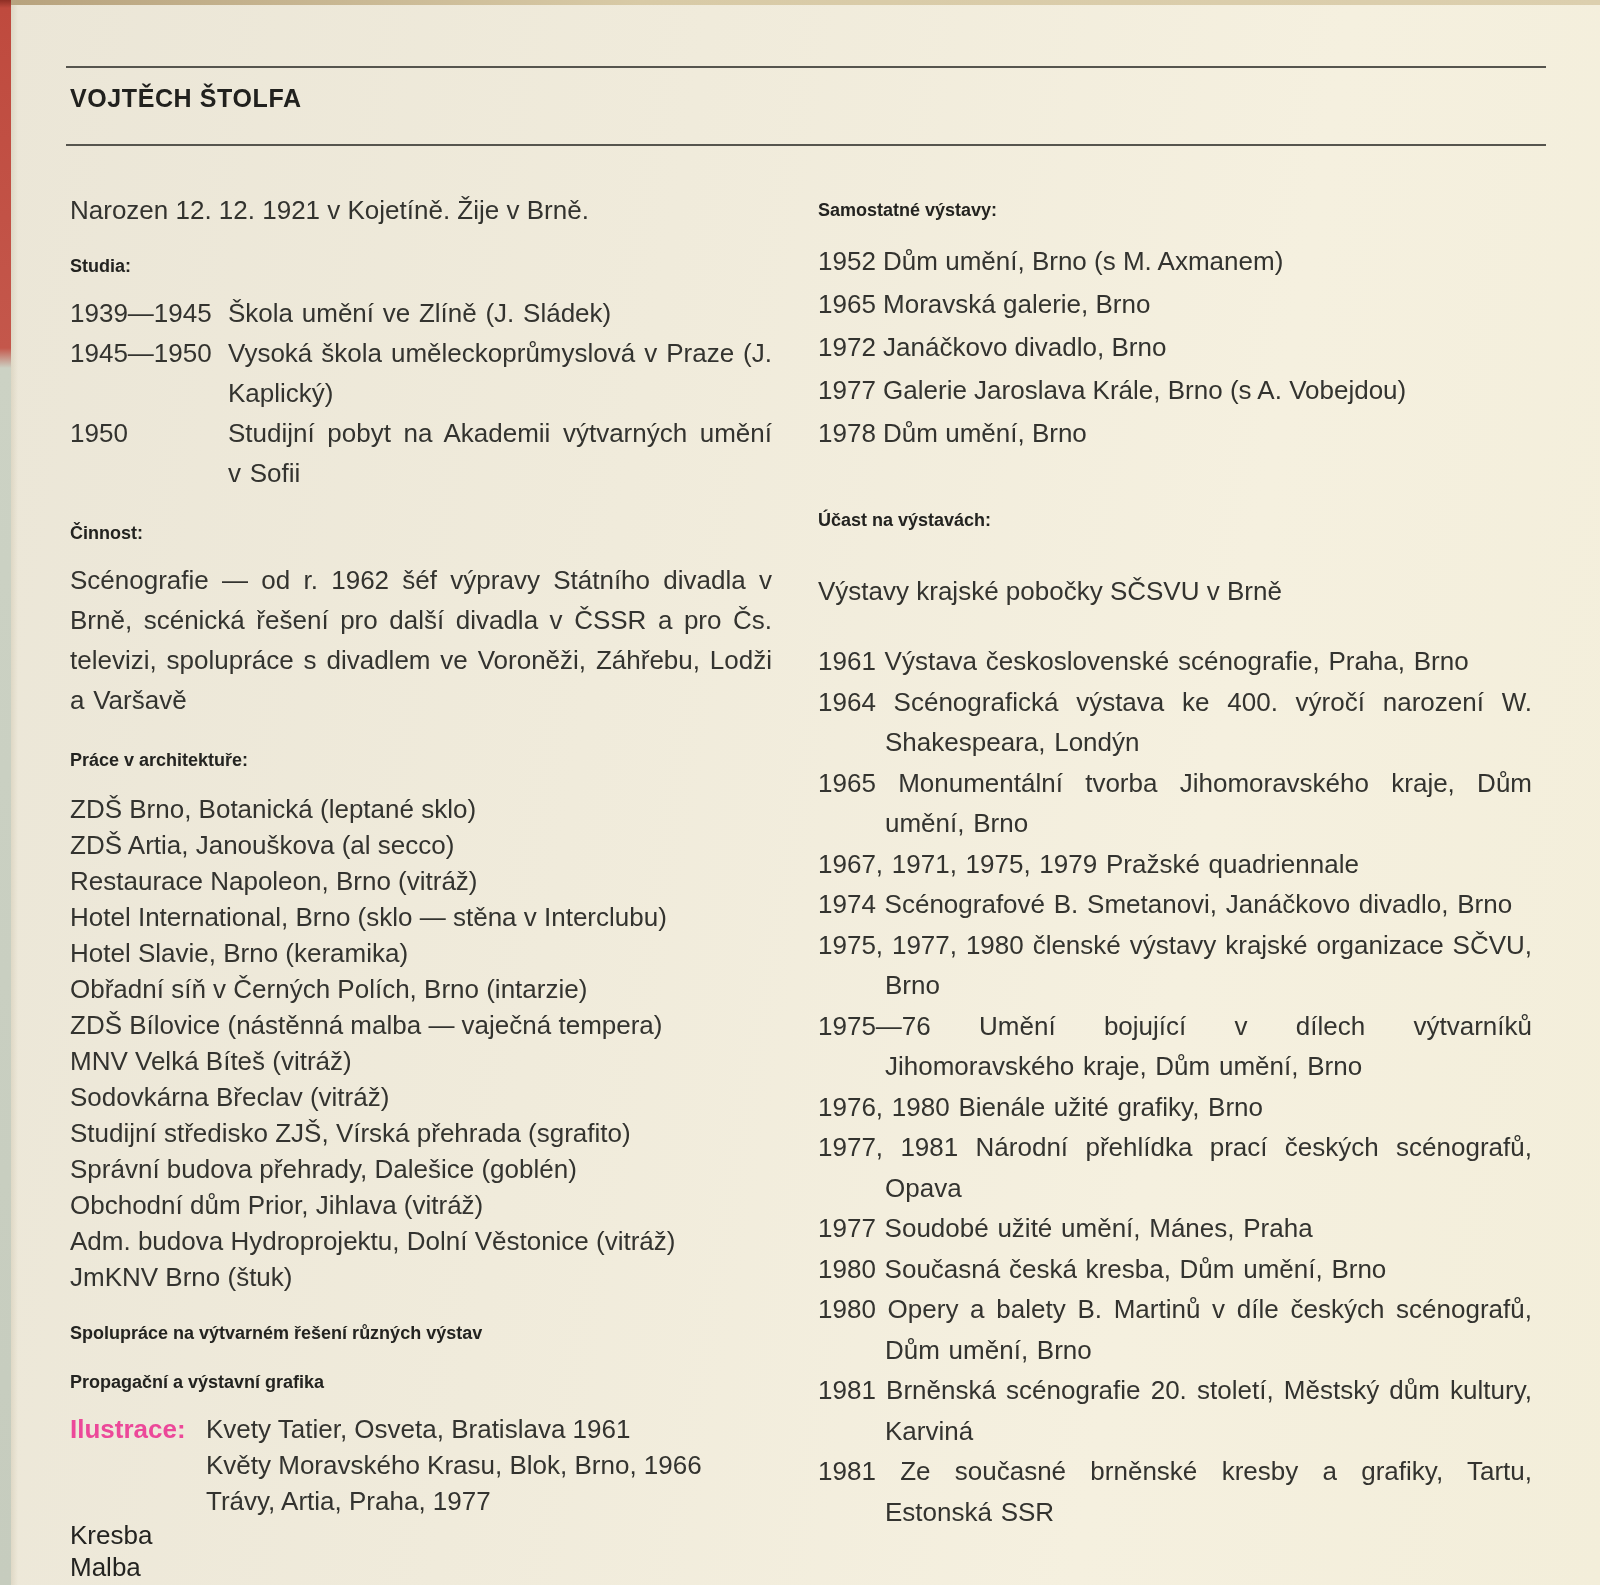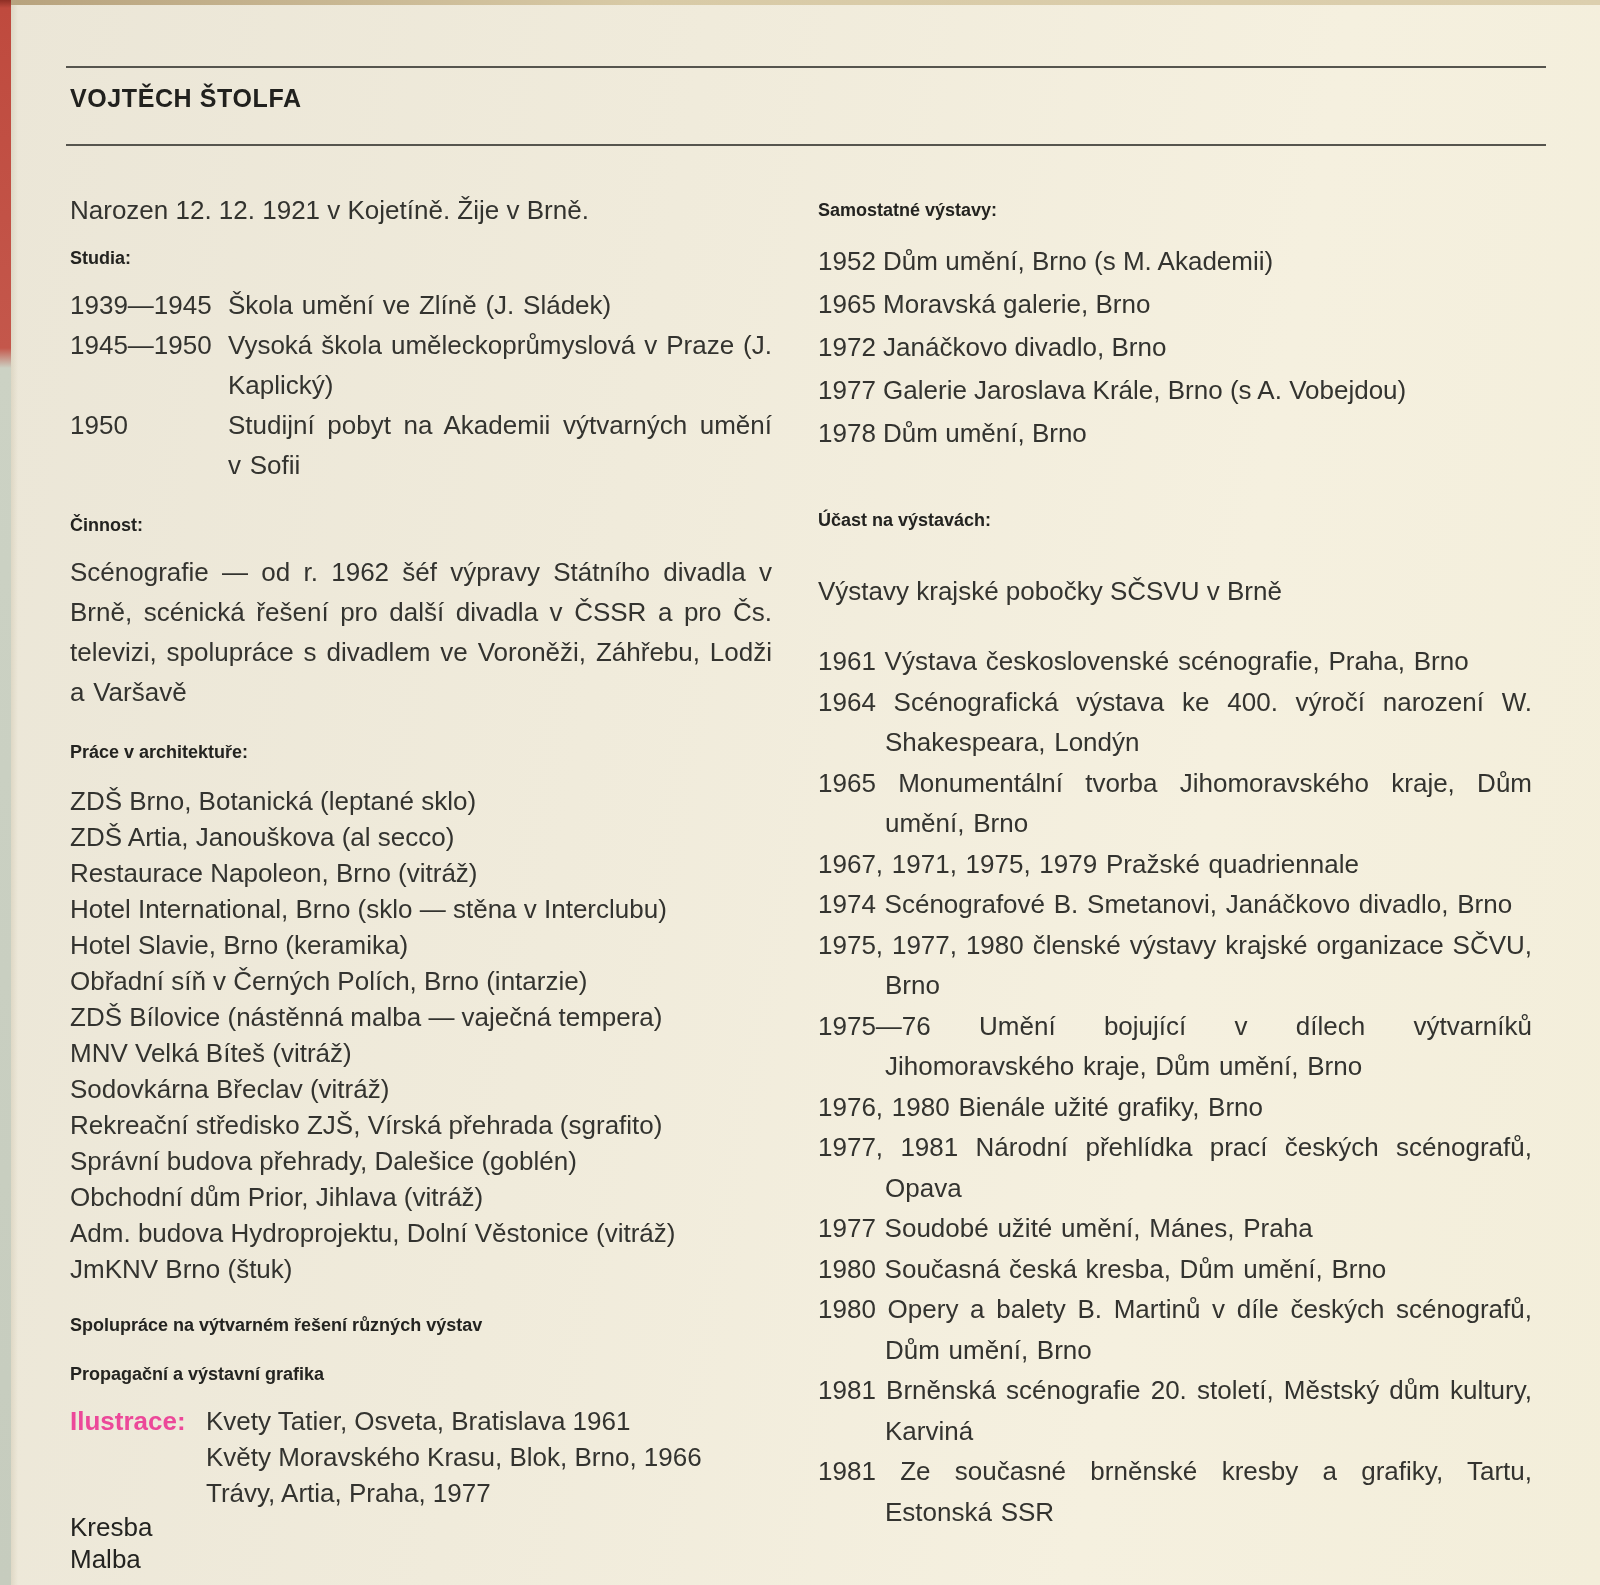--- a/index.html
+++ b/index.html
@@ -20,21 +20,21 @@
   .rule-top{top:66px;}
   .rule-bottom{top:144px;}
   .page-title{position:absolute;left:70px;top:84px;margin:0;
     font-size:25px;font-weight:bold;letter-spacing:.6px;color:#21211e;}
   .col{position:absolute;top:190px;font-size:26px;line-height:40px;}
   .col-left{left:70px;width:702px;}
   .col-right{left:818px;width:714px;}
   p{margin:0;}
   .just{text-align:justify;text-align-last:left;word-spacing:1.5px;}
   h2{margin:0;font-size:18px;font-weight:bold;color:#232320;line-height:41px;}
-  .intro{margin-bottom:8px;}
+  .intro{margin-bottom:16px;}
   .gap20{margin-top:20px;}
   .gap18{margin-top:18px;}
   .gap8{margin-top:8px;}
   .mb6{margin-bottom:6px;}
   .mb10{margin-bottom:10px;}
   
   .study{padding-left:158px;text-indent:-158px;line-height:40px;}
   .study .yr{display:inline-block;text-indent:0;width:158px;}
   
   .arch p{line-height:36px;}
@@ -76,21 +76,21 @@
   <div class="arch">
     <p>ZDŠ Brno, Botanická (leptané sklo)</p>
     <p>ZDŠ Artia, Janouškova (al secco)</p>
     <p>Restaurace Napoleon, Brno (vitráž)</p>
     <p>Hotel International, Brno (sklo — stěna v Interclubu)</p>
     <p>Hotel Slavie, Brno (keramika)</p>
     <p>Obřadní síň v Černých Polích, Brno (intarzie)</p>
     <p>ZDŠ Bílovice (nástěnná malba — vaječná tempera)</p>
     <p>MNV Velká Bíteš (vitráž)</p>
     <p>Sodovkárna Břeclav (vitráž)</p>
-    <p>Rekreační středisko ZJŠ, Vírská přehrada (sgrafito)</p>
+    <p>Studijní středisko ZJŠ, Vírská přehrada (sgrafito)</p>
     <p>Správní budova přehrady, Dalešice (goblén)</p>
     <p>Obchodní dům Prior, Jihlava (vitráž)</p>
     <p>Adm. budova Hydroprojektu, Dolní Věstonice (vitráž)</p>
     <p>JmKNV Brno (štuk)</p>
   </div>
 
   <h2 class="gap18">Spolupráce na výtvarném řešení různých výstav</h2>
   <h2 class="gap8">Propagační a výstavní grafika</h2>
 
   <div class="ilu">
@@ -102,21 +102,21 @@
     </div>
   </div>
 
   <p class="bold-line">Kresba</p>
   <p class="bold-line">Malba</p>
 </div>
 
 <div class="col col-right">
   <h2 class="mb10">Samostatné výstavy:</h2>
   <div class="solo">
-    <p><span>1952</span> <span>Dům umění, Brno (s M. Akademii)</span></p>
+    <p><span>1952</span> <span>Dům umění, Brno (s M. Axmanem)</span></p>
     <p><span>1965</span> <span>Moravská galerie, Brno</span></p>
     <p><span>1972</span> <span>Janáčkovo divadlo, Brno</span></p>
     <p><span>1977</span> <span>Galerie Jaroslava Krále, Brno (s A. Vobejdou)</span></p>
     <p><span>1978</span> <span>Dům umění, Brno</span></p>
   </div>
 
   <h2 class="gap46">Účast na výstavách:</h2>
   <p class="gap30">Výstavy krajské pobočky SČSVU v Brně</p>
 
   <div class="part gap30">

